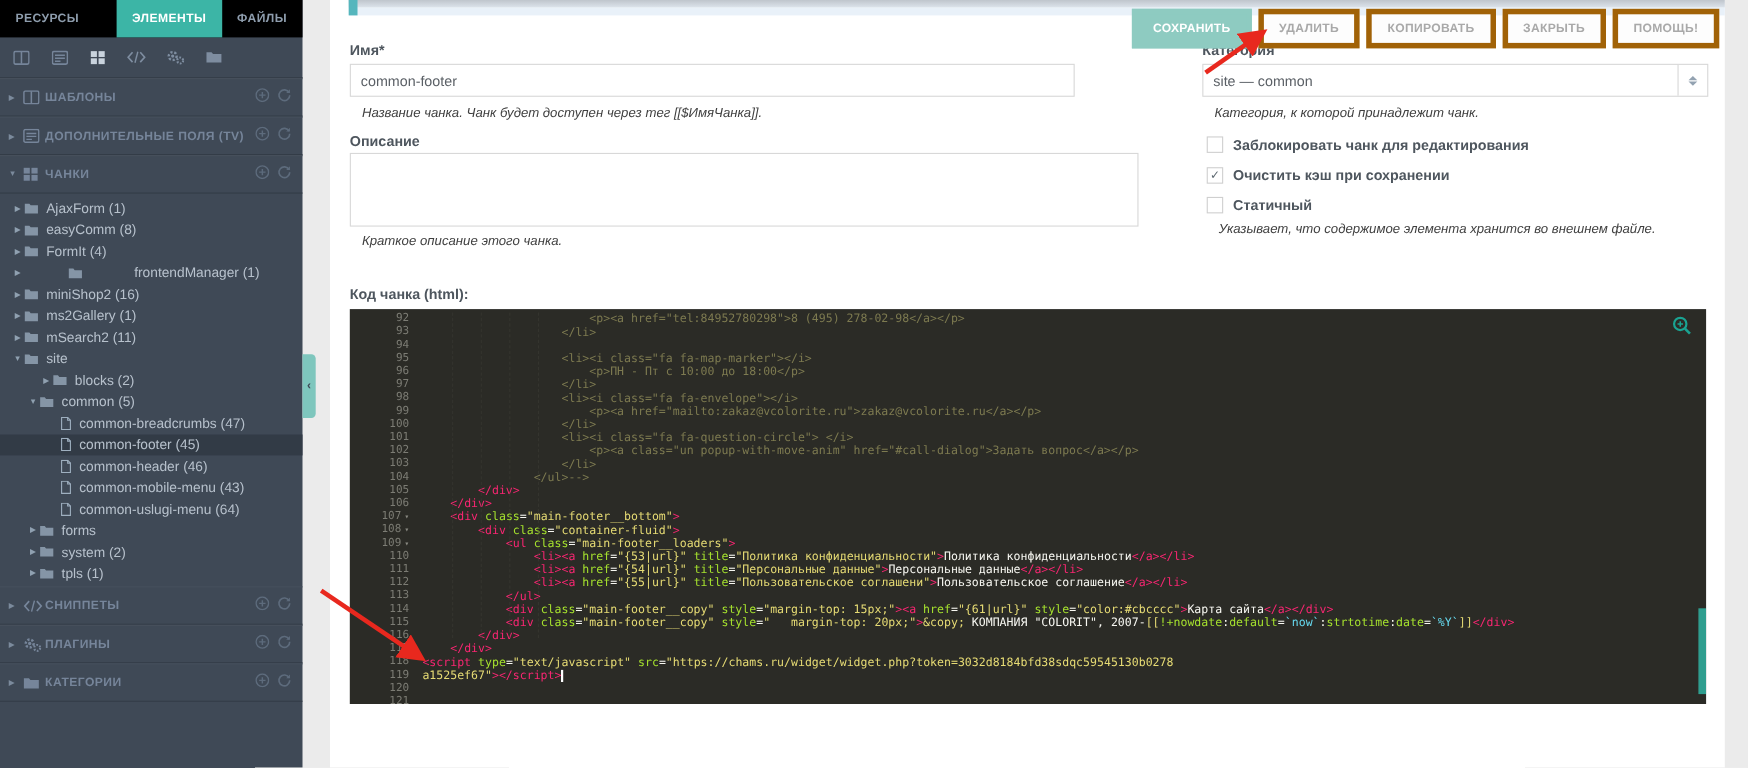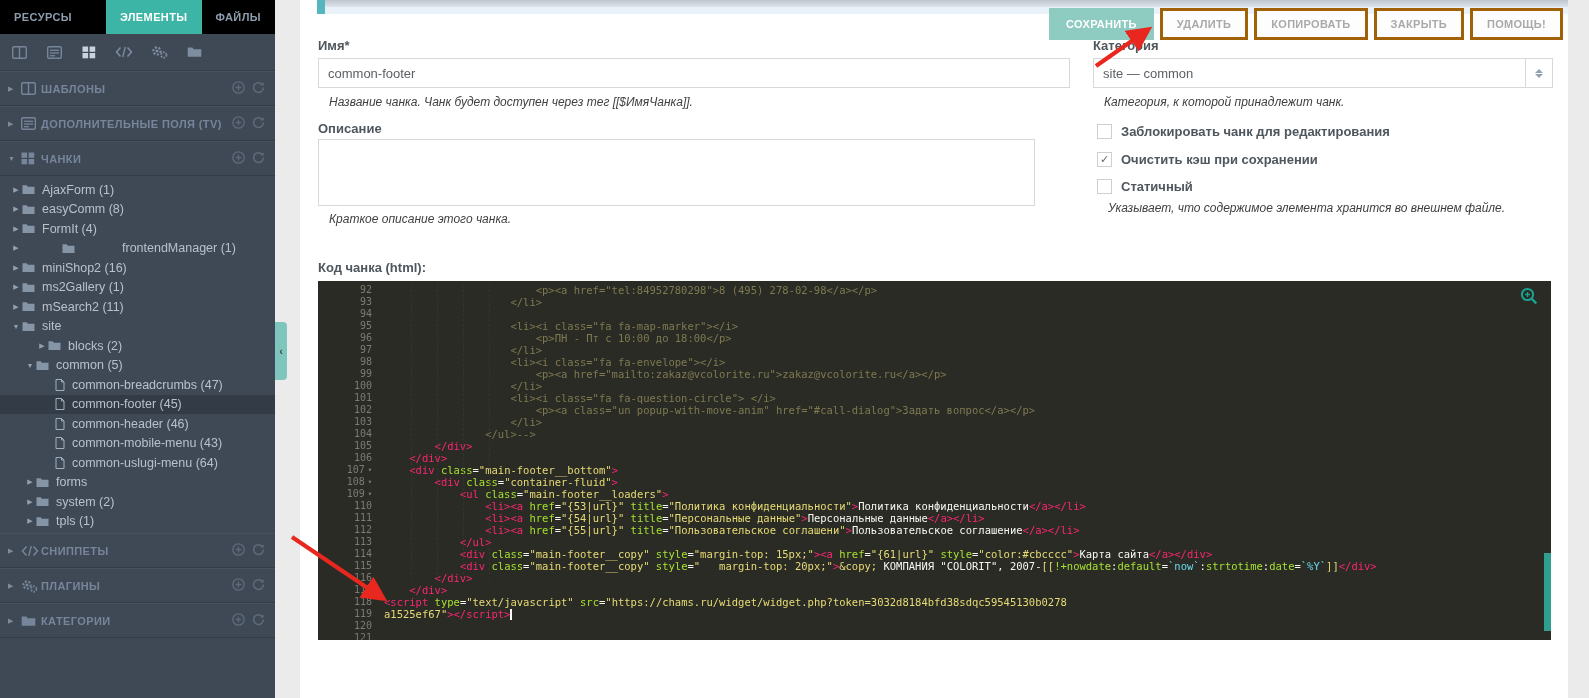--- a/index.html
+++ b/index.html
@@ -30,21 +30,21 @@
     color:#3f4956;font-size:11px;font-weight:bold;cursor:pointer;}
 
   
   .content{position:absolute;left:300px;top:0;width:1268px;height:698px;background:#fff;}
   .top-strip{position:absolute;left:17px;right:0;top:0;height:14px;}
   .top-strip .grad{position:absolute;left:0;right:0;top:0;height:7px;background:linear-gradient(#bfc5cc,#dde4ec);}
   .top-strip .blue{position:absolute;left:0;right:0;top:7px;height:7px;background:#e9f1f9;}
   .top-strip .accent{position:absolute;left:0;top:0;width:8px;height:14px;background:#55b6bd;}
 
   .action-bar{position:absolute;top:8px;right:5px;display:flex;gap:6px;z-index:10;}
-  .btn{font-size:11px;font-weight:bold;letter-spacing:.3px;padding:7px 14px;border:3px solid #a16207;
+  .btn{font-size:11px;font-weight:bold;letter-spacing:.3px;padding:7px 14px;border:5px solid #a16207;
     background:#fdfdfd;color:#a9a9a9;cursor:pointer;font-family:"Liberation Sans",sans-serif;}
   .btn.primary{background:#8ecbc1;border-color:#8ecbc1;color:#fff;}
 
   .fld-label{position:absolute;font-size:13px;font-weight:bold;color:#4e565e;}
   .helper{position:absolute;font-size:12px;font-style:italic;color:#404040;margin-left:11px;}
   .txt-input{position:absolute;height:30px;border:1px solid #d8d8d8;font-size:13px;color:#5b6066;
     padding:0 9px;box-sizing:border-box;font-family:"Liberation Sans",sans-serif;outline:none;background:#fff;}
   .txt-area{position:absolute;border:1px solid #d8d8d8;box-sizing:border-box;resize:none;outline:none;background:#fff;}
   .sel{position:absolute;height:30px;border:1px solid #d8d8d8;box-sizing:border-box;display:flex;
     align-items:center;font-size:13px;color:#5b6066;cursor:pointer;background:#fff;}
@@ -443,21 +443,21 @@
 
     <div class="action-bar" id="action-bar">
         <button class="btn primary">СОХРАНИТЬ</button>
         <button class="btn">УДАЛИТЬ</button>
         <button class="btn">КОПИРОВАТЬ</button>
         <button class="btn">ЗАКРЫТЬ</button>
         <button class="btn">ПОМОЩЬ!</button>
       </div>
 
     <div class="fld-label" style="left:18px;top:38px;">Имя*</div>
-    <input class="txt-input" style="left: 18px; top: 58px; width: 752px;" value="common-footer">
+    <input class="txt-input" style="left: 18px; top: 58px; width: 659px;" value="common-footer">
     <div class="helper" style="left:18px;top:95px;">Название чанка. Чанк будет доступен через тег [[$ИмяЧанка]].</div>
 
     <div class="fld-label" style="left:18px;top:121px;">Описание</div>
     <textarea class="txt-area" style="left: 18px; top: 139px; width: 717px; height: 67px;"></textarea>
     <div class="helper" style="left:18px;top:212px;">Краткое описание этого чанка.</div>
 
     <div class="fld-label" style="left:793px;top:38px;">Категория</div>
     <div class="sel" style="left:793px;top:58px;width:460px;">
       <span class="sel-text">site — common</span>
       <span class="spinner">

